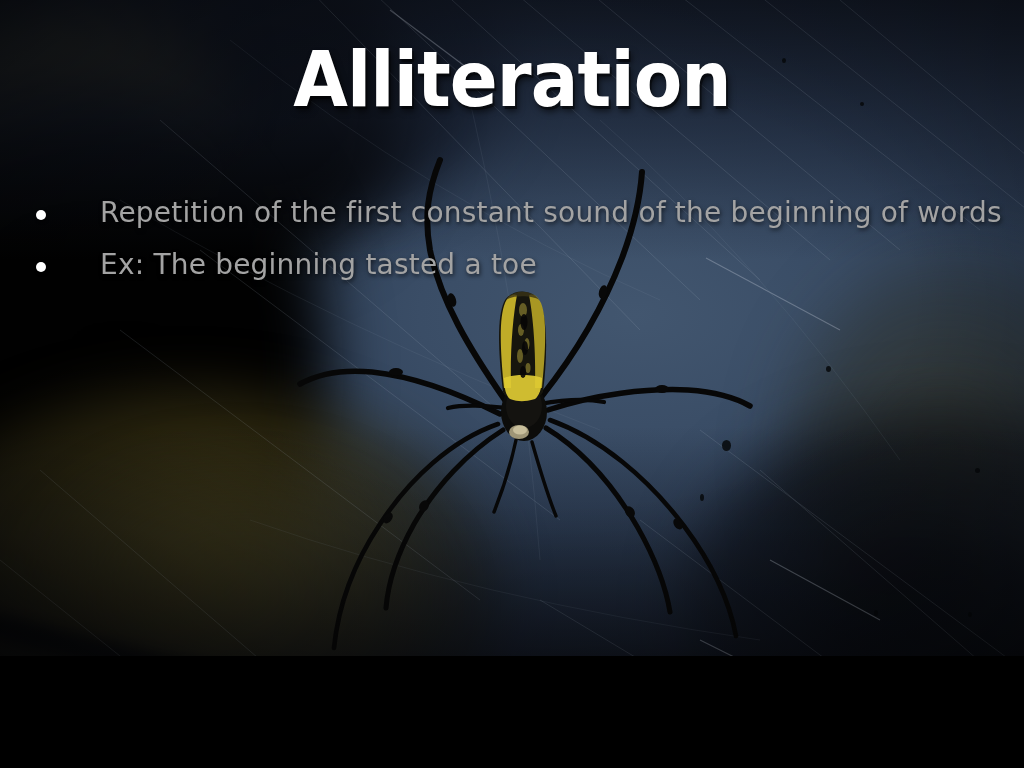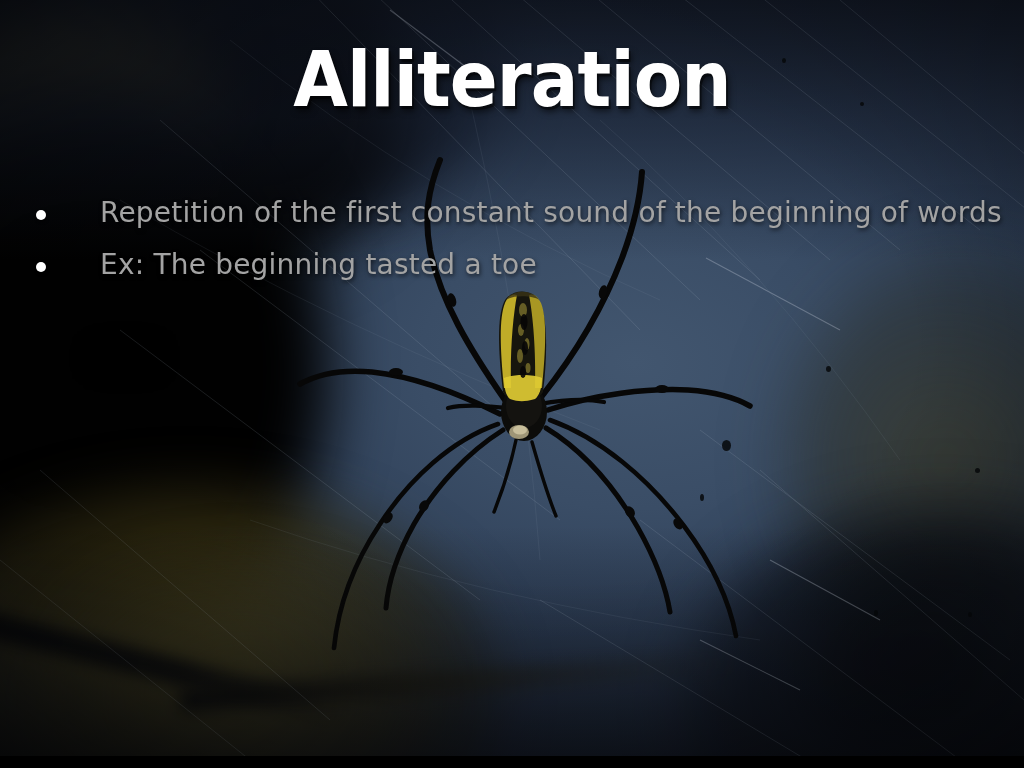--- a/index.html
+++ b/index.html
@@ -8,21 +8,21 @@
     padding: 0;
     background: #000;
   }
   body {
     font-family: "Liberation Sans", sans-serif;
   }
 
   #slide {
     position: relative;
     width: 1024px;
-    height: 756px;
+    height: 656px;
     overflow: hidden;
     background: #2b3a50;
   }
 
   
   .photo {
     position: absolute;
     inset: 0;
     overflow: hidden;
   }

